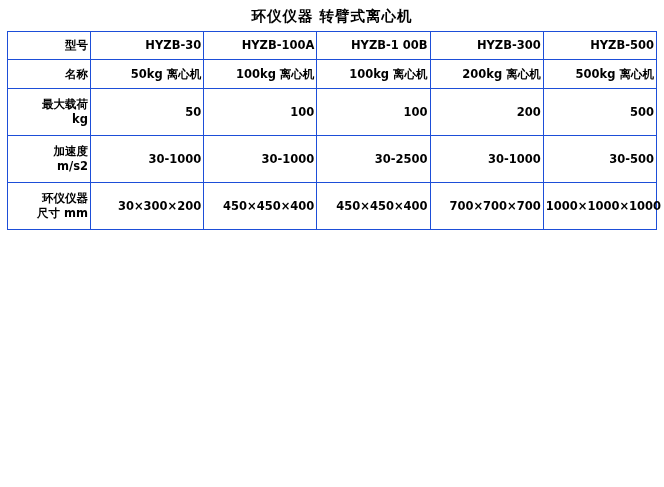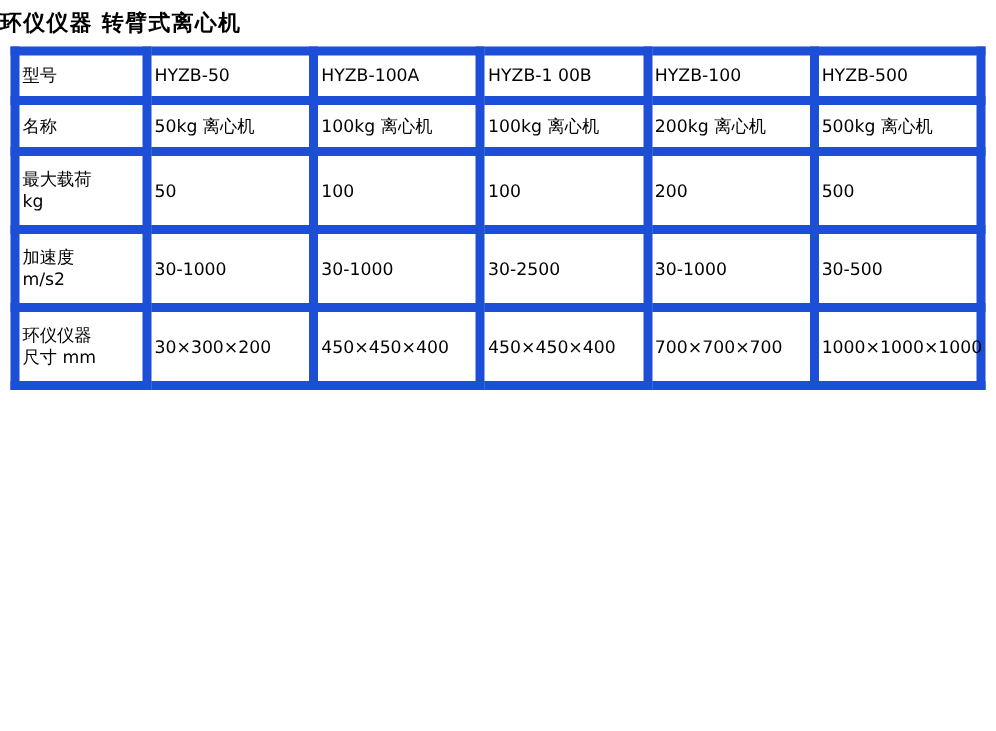--- a/index.html
+++ b/index.html
@@ -14,40 +14,42 @@
     color: #000000;
     overflow: hidden;
   }
   .page {
     width: 664px;
     height: 487px;
     box-sizing: border-box;
     position: relative;
   }
   .title {
+    text-align: center;
     font-size: 14.5px;
     font-weight: bold;
     letter-spacing: 1px;
     padding-top: 8px;
     padding-bottom: 7px;
     line-height: 16px;
   }
   table.spec {
     border-collapse: collapse;
     width: 650px;
     margin: 0 auto;
     table-layout: fixed;
   }
   table.spec td {
-    border: 6px solid #1d4ed8;
-    text-align: left;
+    border: 1px solid #1d4ed8;
+    text-align: right;
     vertical-align: middle;
     font-size: 11.5px;
     line-height: 15px;
     padding: 2px 2px;
+    font-weight: bold;
   }
   table.spec td.label {
     font-size: 11.5px;
     width: 78px;
   }
   table.spec td.val {
     font-size: 11.5px;
   }
   table.spec tr.r-head td {
     height: 23px;
@@ -67,24 +69,24 @@
 </style>
 </head>
 <body>
 
 <div class="page">
   <div class="title">环仪仪器 转臂式离心机</div>
   <table class="spec">
     <tbody>
       <tr class="r-head">
         <td class="label">型号</td>
-        <td class="val">HYZB-50</td>
+        <td class="val">HYZB-30</td>
         <td class="val">HYZB-100A</td>
         <td class="val">HYZB-1 00B</td>
-        <td class="val">HYZB-100</td>
+        <td class="val">HYZB-300</td>
         <td class="val">HYZB-500</td>
       </tr>
 
     <tr class="r-name">
           <td class="label">
             <span class="lbl-line">名称</span>
           </td>
           <td class="val">50kg 离心机</td>
           <td class="val">100kg 离心机</td>
           <td class="val">100kg 离心机</td>

